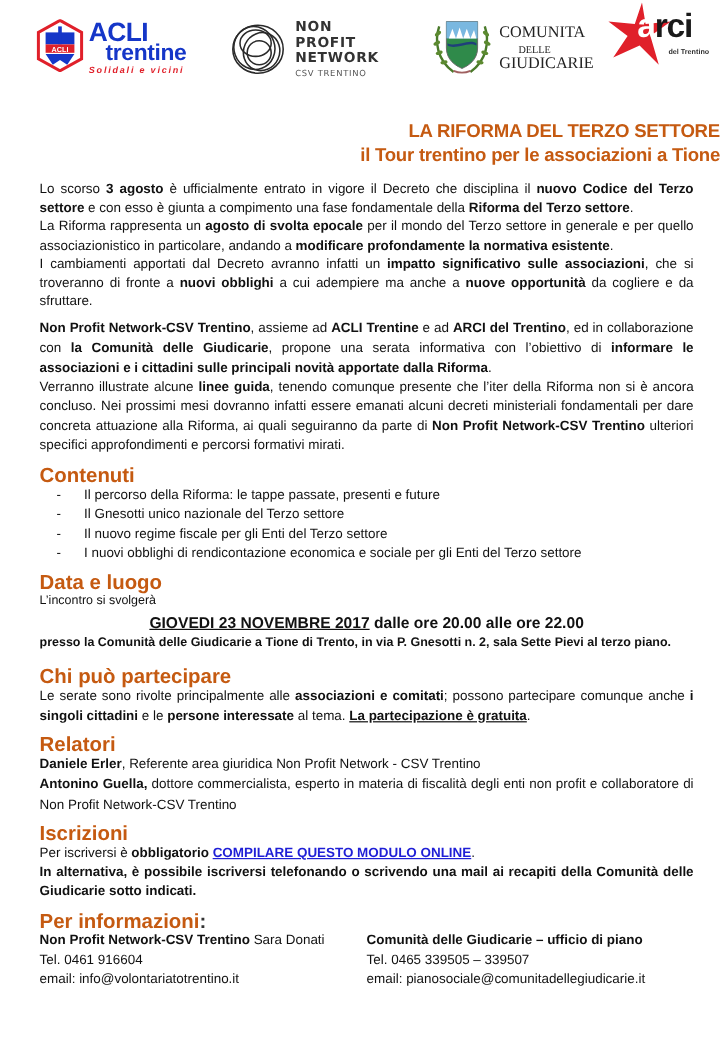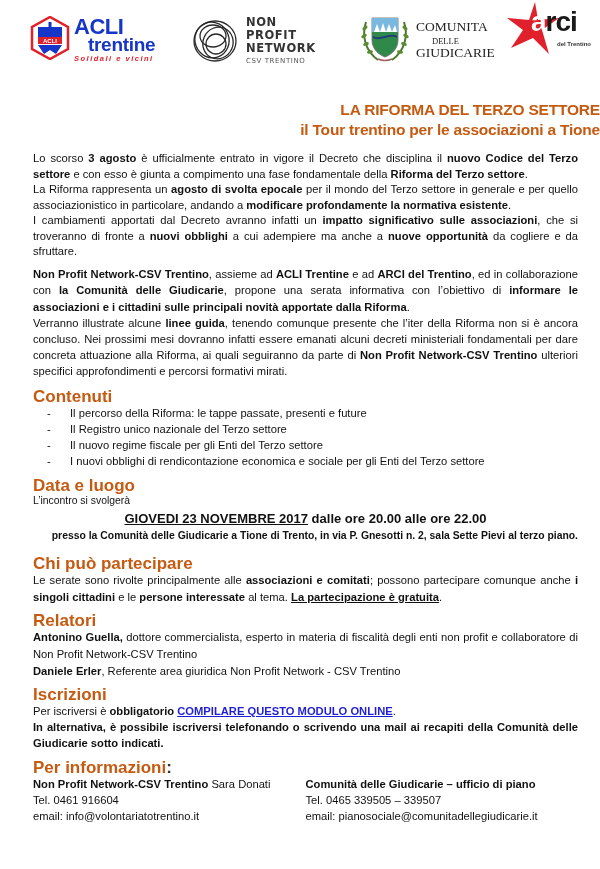--- a/index.html
+++ b/index.html
@@ -41,21 +41,21 @@
     .p { margin: 0; text-align: justify; }
     .p + .p { margin-top: 0; }
     .gap { height: 6px; }
     b { font-weight: bold; }
     .h { color: #c55a11; font-weight: bold; font-size: 17px; line-height: 17px; margin: 0; }
     ul.list { list-style: none; margin: 0; padding: 0; }
     ul.list li { position: relative; padding-left: 37px; line-height: 16px; }
     ul.list li::before { content: "-"; position: absolute; left: 14px; }
     .date-line { font-weight: bold; font-size: 13px; line-height: 18px; text-align: center; margin-top: 2px; }
     .u { text-decoration: underline; }
-    .venue { font-weight: bold; font-size: 10.4px; line-height: 15px; text-align: right; }
+    .venue { font-weight: bold; font-size: 10.4px; line-height: 15px; text-align: left; }
     .link { color: #1f1fd6; text-decoration: underline; font-weight: bold; }
     .contacts { display: flex; }
     .col { width: 275px; line-height: 16px; }
     .col + .col { margin-left: 0; }
   </style>
 </head>
 <body>
 
 <div class="logos">
   <div class="logo acli">
@@ -136,39 +136,39 @@
   <p class="p"><span>La Riforma rappresenta un </span><b>agosto di svolta epocale</b><span> per il mondo del Terzo settore in generale e per quello associazionistico in particolare, andando a </span><b>modificare profondamente la normativa esistente</b><span>.</span></p>
   <p class="p"><span>I cambiamenti apportati dal Decreto avranno infatti un </span><b>impatto significativo sulle associazioni</b><span>, che si troveranno di fronte a </span><b>nuovi obblighi</b><span> a cui adempiere ma anche a </span><b>nuove opportunità</b><span> da cogliere e da sfruttare.</span></p>
   <div class="gap"></div>
   <p class="p" style="line-height:16.5px"><b>Non Profit Network-CSV Trentino</b><span>, assieme ad </span><b>ACLI Trentine</b><span> e ad </span><b>ARCI del Trentino</b><span>, ed in collaborazione con </span><b>la Comunità delle Giudicarie</b><span>, propone una serata informativa con l’obiettivo di </span><b>informare le associazioni e i cittadini sulle principali novità apportate dalla Riforma</b><span>.</span></p>
   <p class="p" style="line-height:16px"><span>Verranno illustrate alcune </span><b>linee guida</b><span>, tenendo comunque presente che l’iter della Riforma non si è ancora concluso. Nei prossimi mesi dovranno infatti essere emanati alcuni decreti ministeriali fondamentali per dare concreta attuazione alla Riforma, ai quali seguiranno da parte di </span><b>Non Profit Network-CSV Trentino</b><span> ulteriori specifici approfondimenti e percorsi formativi mirati.</span></p>
 
   <div style="height:9px"></div>
   <p class="h">Contenuti</p>
   <ul class="list">
     <li>Il percorso della Riforma: le tappe passate, presenti e future</li>
-    <li>Il Registro unico nazionale del Terzo settore</li>
+    <li>Il Gnesotti unico nazionale del Terzo settore</li>
     <li>Il nuovo regime fiscale per gli Enti del Terzo settore</li>
     <li>I nuovi obblighi di rendicontazione economica e sociale per gli Enti del Terzo settore</li>
   </ul>
 
   <div style="height:8px"></div>
   <p class="h">Data e luogo</p>
   <p class="p" style="font-size:10.4px;line-height:14px">L’incontro si svolgerà</p>
   <div class="date-line"><span class="u">GIOVEDI 23 NOVEMBRE 2017</span><span> dalle ore 20.00 alle ore 22.00</span></div>
   <div class="venue">presso la Comunità delle Giudicarie a Tione di Trento, in via P. Gnesotti n. 2, sala Sette Pievi al terzo piano.</div>
 
   <div style="height:12px"></div>
   <p class="h">Chi può partecipare</p>
   <p class="p" style="line-height:17px"><span>Le serate sono rivolte principalmente alle </span><b>associazioni e comitati</b><span>; possono partecipare comunque anche </span><b>i singoli cittadini</b><span> e le </span><b>persone interessate</b><span> al tema. </span><b style="text-decoration: underline;">La partecipazione è gratuita</b><span>.</span></p>
 
   <div style="height:6px"></div>
   <p class="h">Relatori</p>
+  <p class="p" style="line-height:17px"><b>Daniele Erler</b><span>, Referente area giuridica Non Profit Network - CSV Trentino</span></p>
   <p class="p" style="line-height:17px"><b>Antonino Guella,</b><span> dottore commercialista, esperto in materia di fiscalità degli enti non profit e collaboratore di Non Profit Network-CSV Trentino</span></p>
-  <p class="p" style="line-height:17px"><b>Daniele Erler</b><span>, Referente area giuridica Non Profit Network - CSV Trentino</span></p>
 
   <div style="height:6px"></div>
   <p class="h">Iscrizioni</p>
   <p class="p" style="line-height:16px"><span>Per iscriversi è </span><b>obbligatorio</b> <a class="link">COMPILARE QUESTO MODULO ONLINE</a><span>.</span></p>
   <p class="p" style="line-height:16px"><b>In alternativa, è possibile iscriversi telefonando o scrivendo una mail ai recapiti della Comunità delle Giudicarie sotto indicati.</b></p>
 
   <div style="height:8px"></div>
   <p class="h"><span>Per informazioni</span><span style="color:#333">:</span></p>
   <div class="contacts">
     <div class="col">

